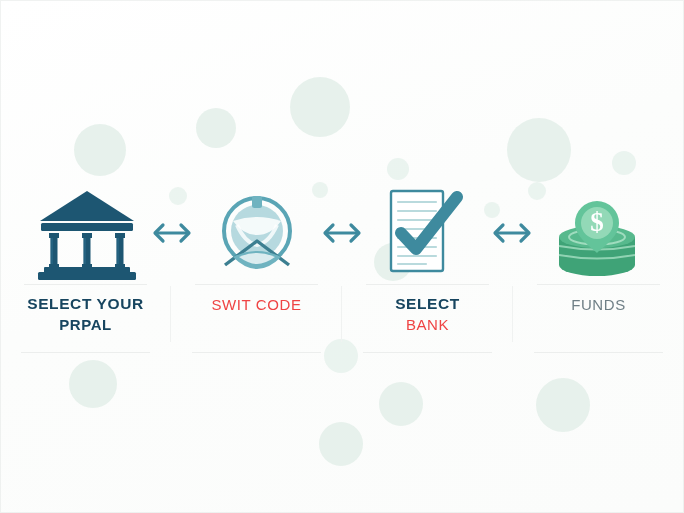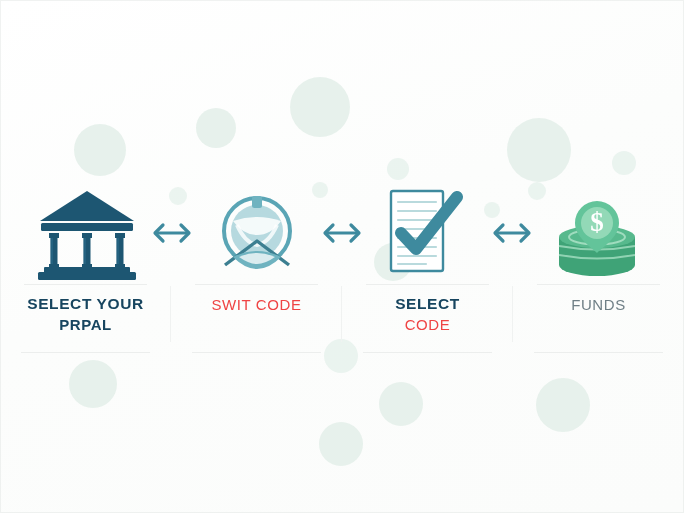--- a/index.html
+++ b/index.html
@@ -295,21 +295,21 @@
     <div class="label-cell">
       <div class="rule"></div>
       <div class="divider"></div>
       <span class="lbl-bot faint">SWIT CODE</span>
     </div>
 
     <div class="label-cell">
       <div class="rule"></div>
       <div class="divider"></div>
       <span class="lbl-top">SELECT</span>
-      <span class="lbl-bot faint">CODE</span>
+      <span class="lbl-bot faint">BANK</span>
     </div>
 
     <div class="label-cell">
       <div class="rule"></div>
 
       <span class="lbl-bot grey">FUNDS</span>
     </div>
 
   </div>
 

